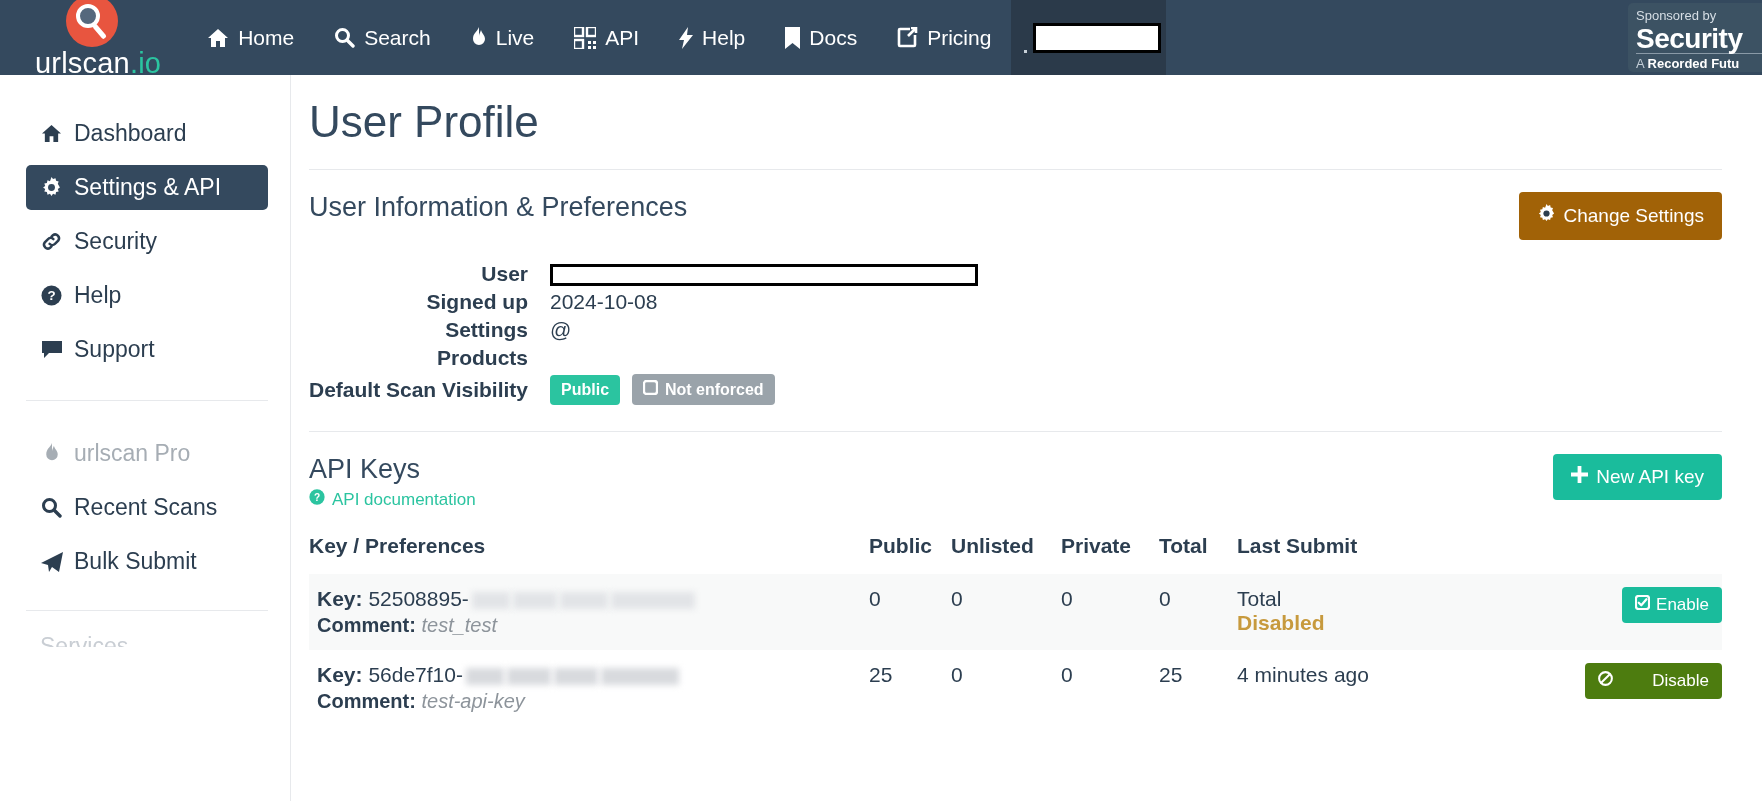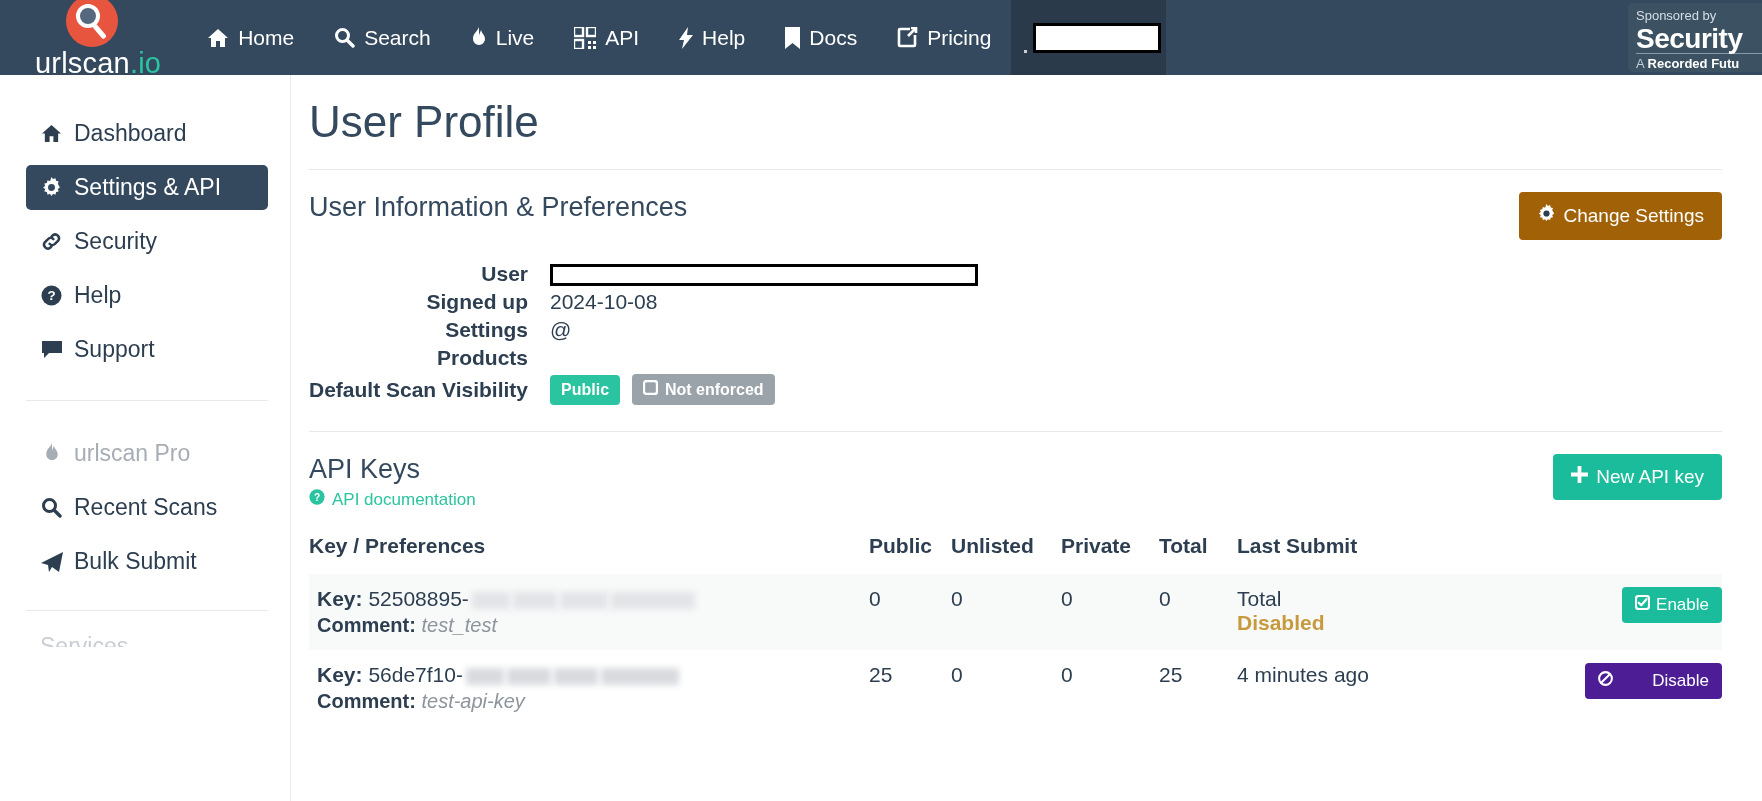--- a/index.html
+++ b/index.html
@@ -295,21 +295,21 @@
     font-size: 17px;
     border-radius: 4px;
     padding: 8px 13px;
     color: #ffffff;
     border: none;
     cursor: pointer;
     font-family: inherit;
     white-space: nowrap;
   }
   .btn-enable { background: #1abc9c; }
-  .btn-disable { background: #4c1d95; gap: 39px; }
+  .btn-disable { background: #4d7c0f; gap: 39px; }
 </style>
 </head>
 <body>
 
 <div class="navbar">
 
   <div class="brand">
     <div class="logo">
       <div class="lens"></div>
         <div class="handle"></div>

